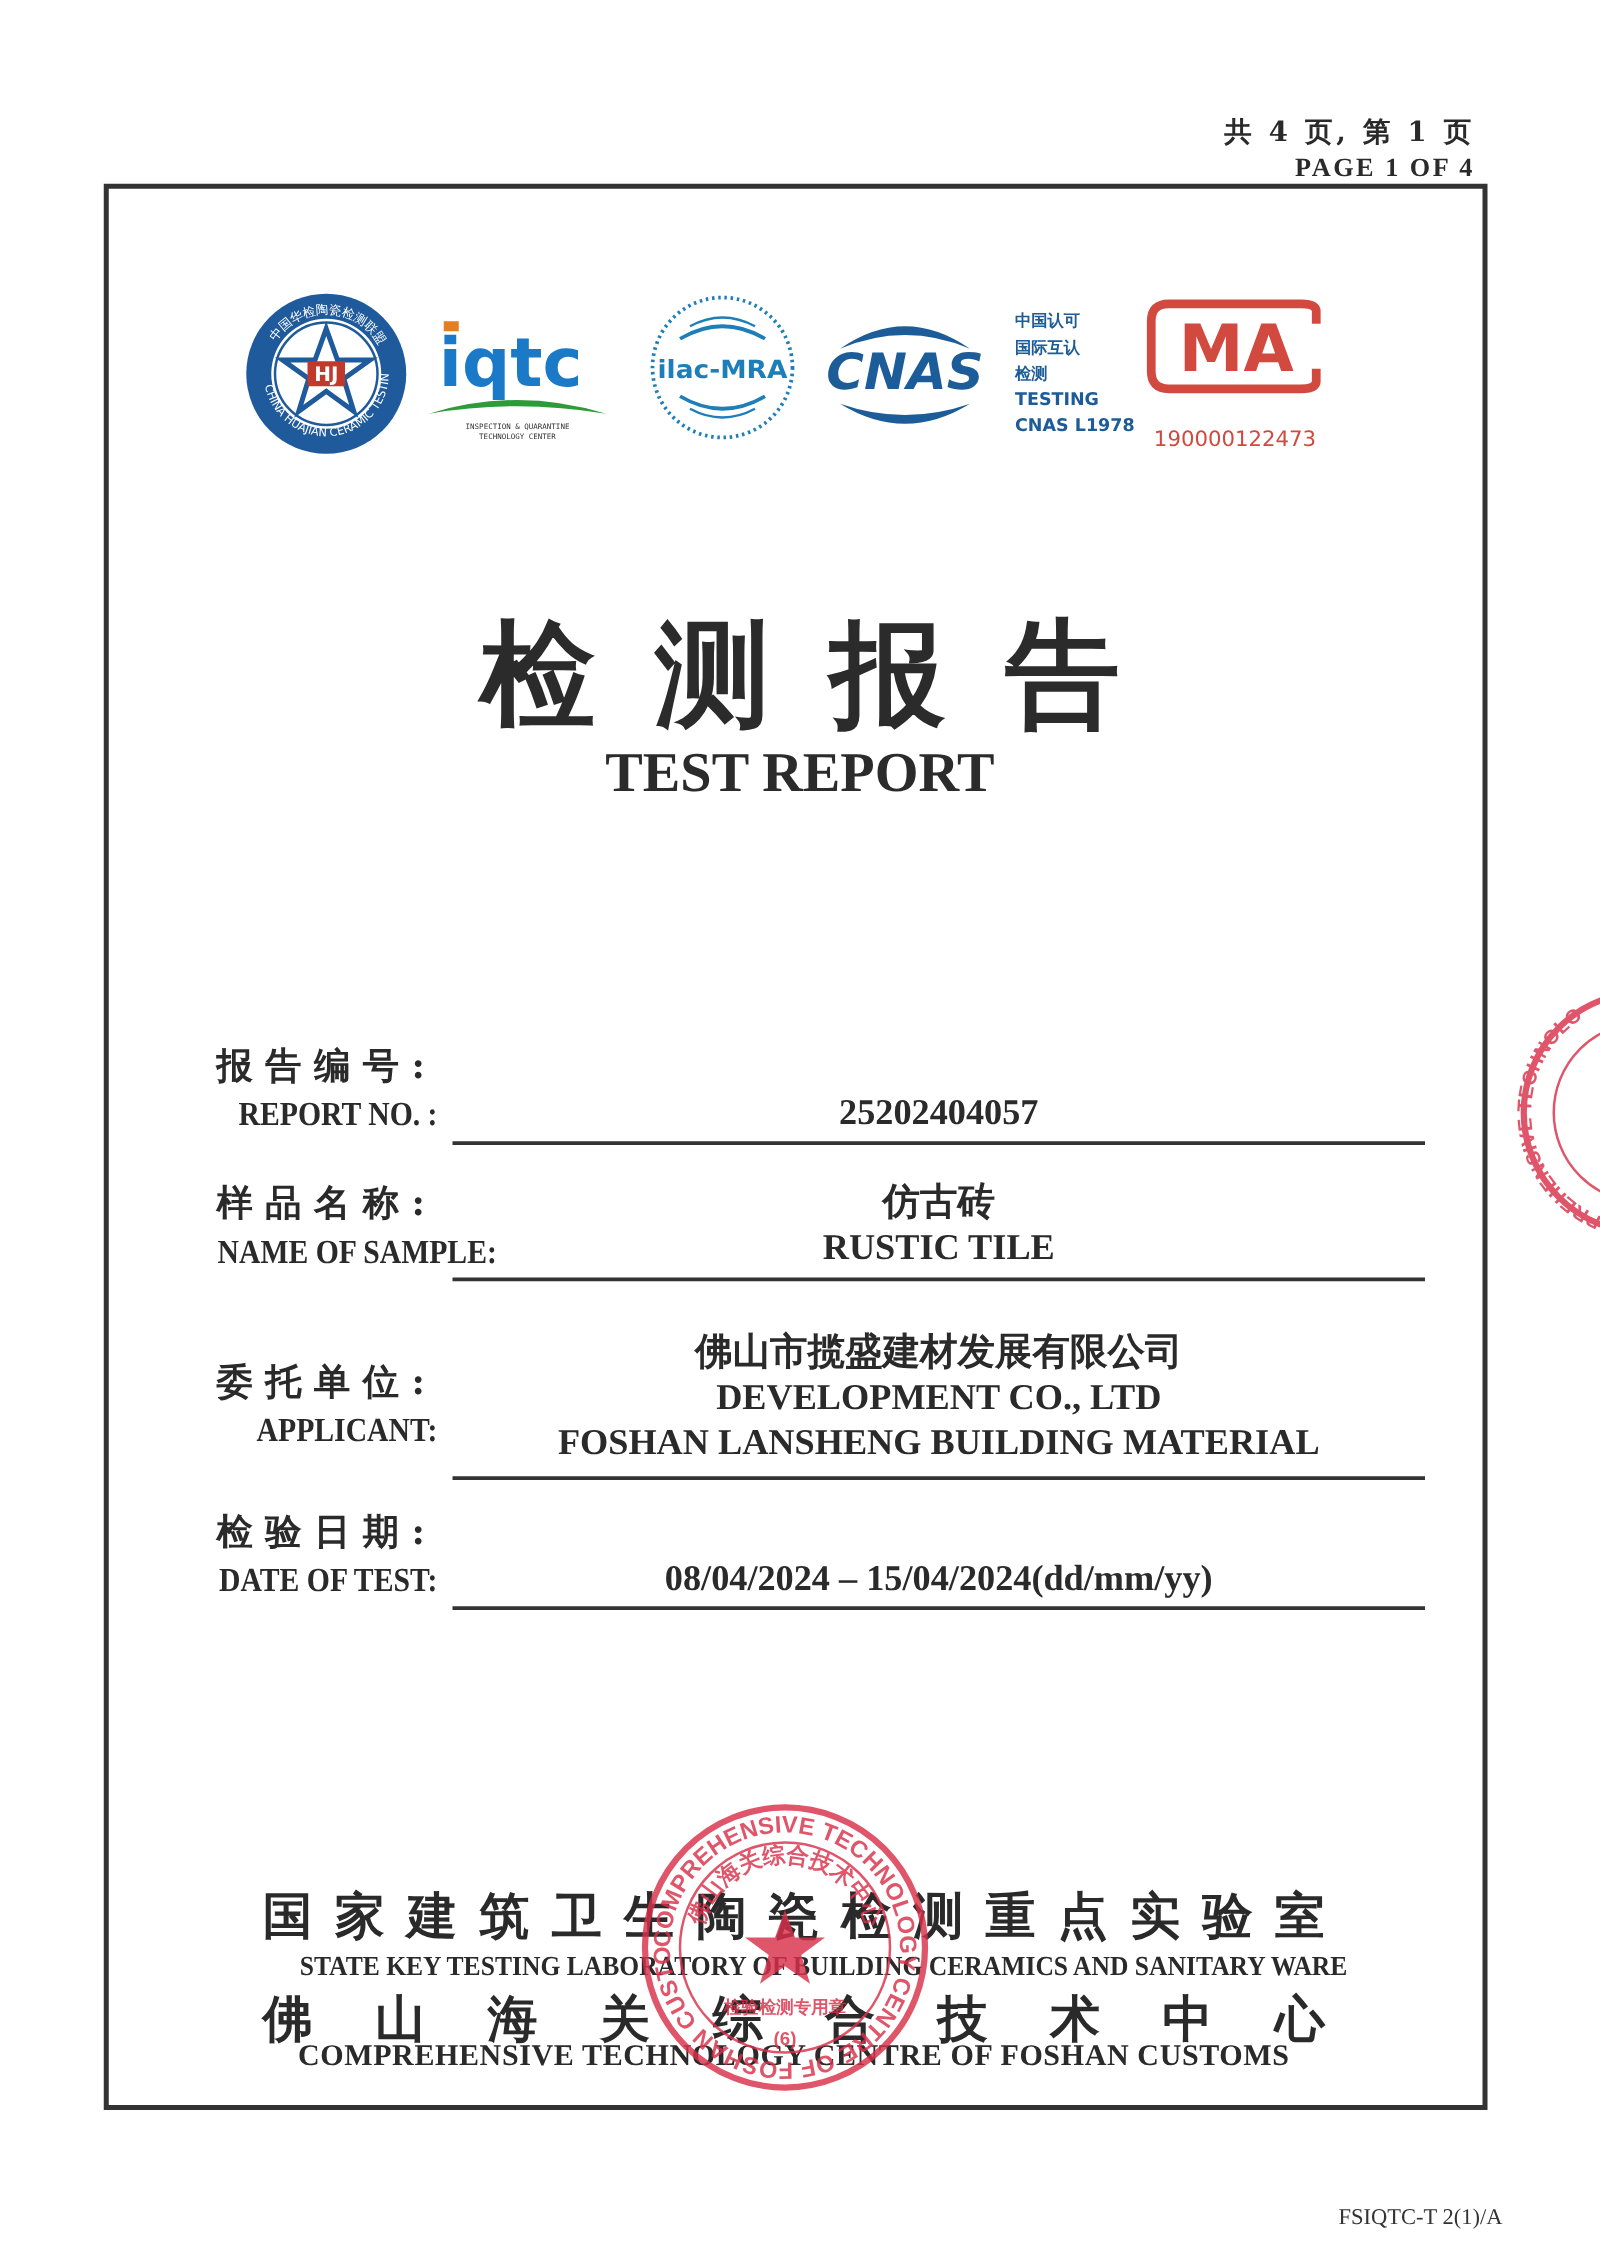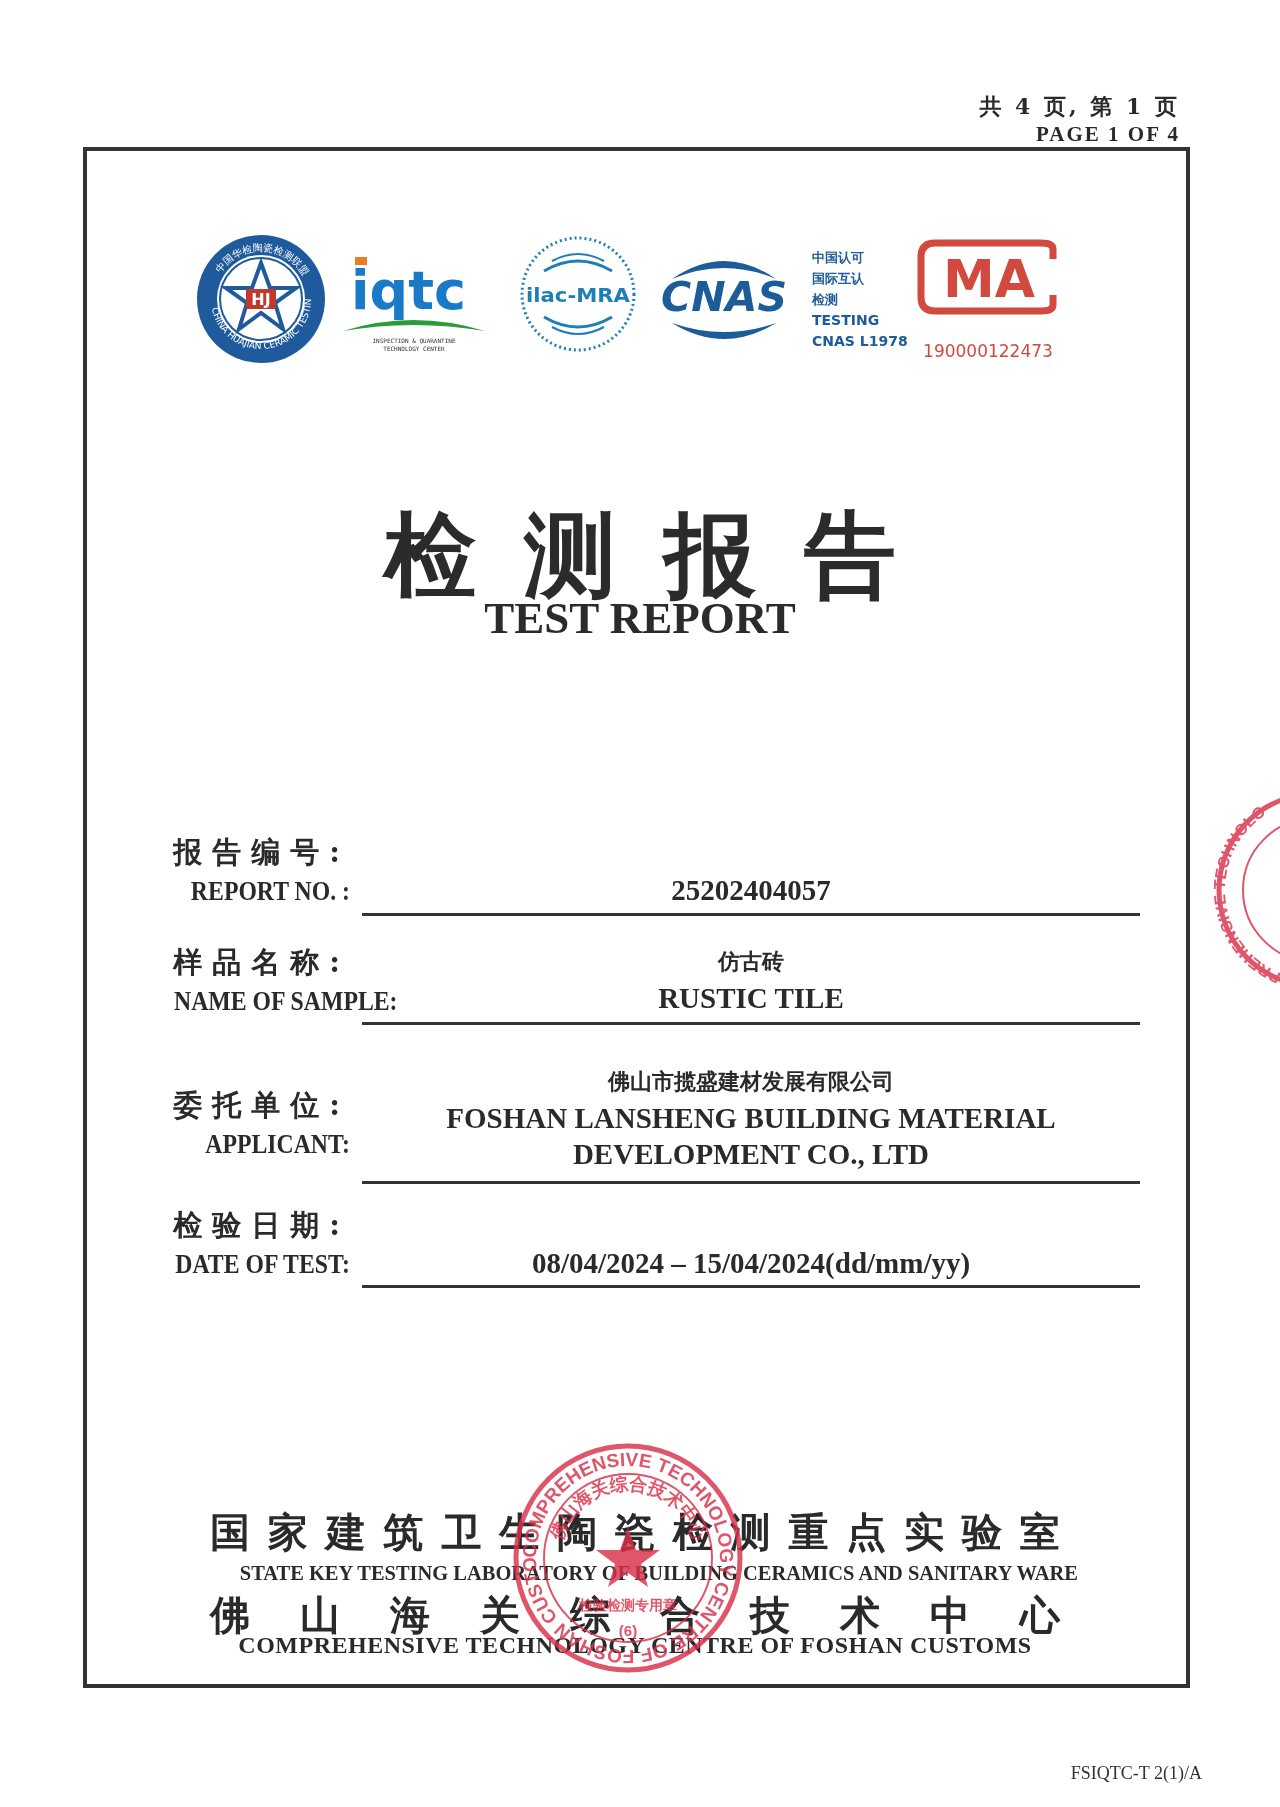--- a/index.html
+++ b/index.html
@@ -12,34 +12,34 @@
   .page-counter .en { font-size:21px; letter-spacing:2px; }
   .frame {
     position:absolute; left:83px; top:147px; width:1107px; height:1541px;
     border:4px solid #333; box-sizing:border-box;
   }
   .logos { position:absolute; left:195px; top:225px; width:900px; height:140px; }
   .logo { position:absolute; }
   .title-cn {
     position:absolute; left:0; width:1280px; top:478px; text-align:center;
     font-size:92px; font-weight:bold; letter-spacing:48px; text-indent:48px;
-    font-family:"DejaVu Serif",serif; color:#2b2b2b;margin-top:16px;
+    font-family:"DejaVu Serif",serif; color:#2b2b2b;
   }
   .title-en {
     position:absolute; left:0; width:1280px; top:592px; text-align:center;
     font-size:45px; font-weight:bold; color:#2b2b2b;font-family:Liberation Serif, serif;
   }
   .field { position:absolute; left:150px; width:990px; }
   .field .label { position:absolute; left:0; width:200px; text-align:right; }
   .label .cn { font-family:"DejaVu Serif",serif; font-weight:bold; font-size:29px; letter-spacing:10px; line-height:40px; display:block; }
   .label .en { font-weight:bold; font-size:27px; line-height:38px; display:block; transform:scaleX(0.88); transform-origin:right; white-space:nowrap; }
   .field .value {
     position:absolute; left:212px; right:0; text-align:center; font-weight:bold; font-size:29px; line-height:36px;
   }
-  .value .cn { font-family:Liberation Serif, serif; font-size:22px; }
+  .value .cn { font-family:Liberation Serif, serif; font-size:30px; }
   .field .line { position:absolute; left:212px; right:0; height:3px; background:#333; }
   .footer { position:absolute; left:0; width:1280px; text-align:center; font-weight:bold; }
   .footer .cn1 { position:absolute; left:210px; width:850px; top:1505px; font-family:"DejaVu Serif",serif; font-size:40px; display:flex; justify-content:space-between; }
   .footer .en1 { position:absolute; left:210px; width:850px; top:1560px; font-size:22px; transform:scaleX(0.93); transform-origin:center; white-space:nowrap; text-align:center; }
   .footer .cn2 { position:absolute; left:210px; width:850px; top:1588px; font-family:"DejaVu Serif",serif; font-size:40px; display:flex; justify-content:space-between; }
   .footer .en2 { position:absolute; left:210px; width:850px; top:1632px; font-size:24px; white-space:nowrap; text-align:center; letter-spacing:0.5px; }
   .form-code { position:absolute; right:78px; top:1763px; font-size:18px; color:#333; }
   .stamp { position:absolute; pointer-events:none; opacity:0.82; }
 </style>
 </head>
@@ -131,22 +131,22 @@
   <div class="line" style="top:80px;"></div>
 </div>
 
 <div class="field" style="top:1062px;height:130px;">
   <div class="label" style="top:23px;">
     <span class="cn">委托单位:</span>
     <span class="en">APPLICANT:</span>
   </div>
   <div class="value" style="top:2px;">
     <div class="cn">佛山市揽盛建材发展有限公司</div>
+    <div>DEVELOPMENT CO., LTD</div>
     <div>FOSHAN LANSHENG BUILDING MATERIAL</div>
-    <div>DEVELOPMENT CO., LTD</div>
   </div>
   <div class="line" style="top:119px;"></div>
 </div>
 
 <div class="field" style="top:1205px;height:90px;">
   <div class="label">
     <span class="cn">检验日期:</span>
     <span class="en">DATE OF TEST:</span>
   </div>
   <div class="value" style="top:40px;">08/04/2024 – 15/04/2024(dd/mm/yy)</div>

